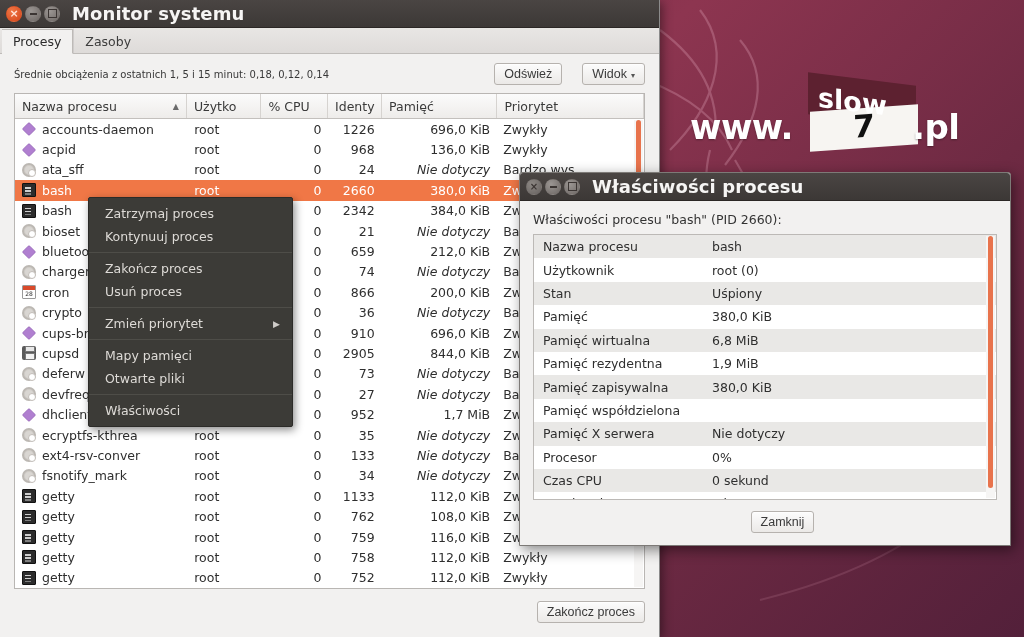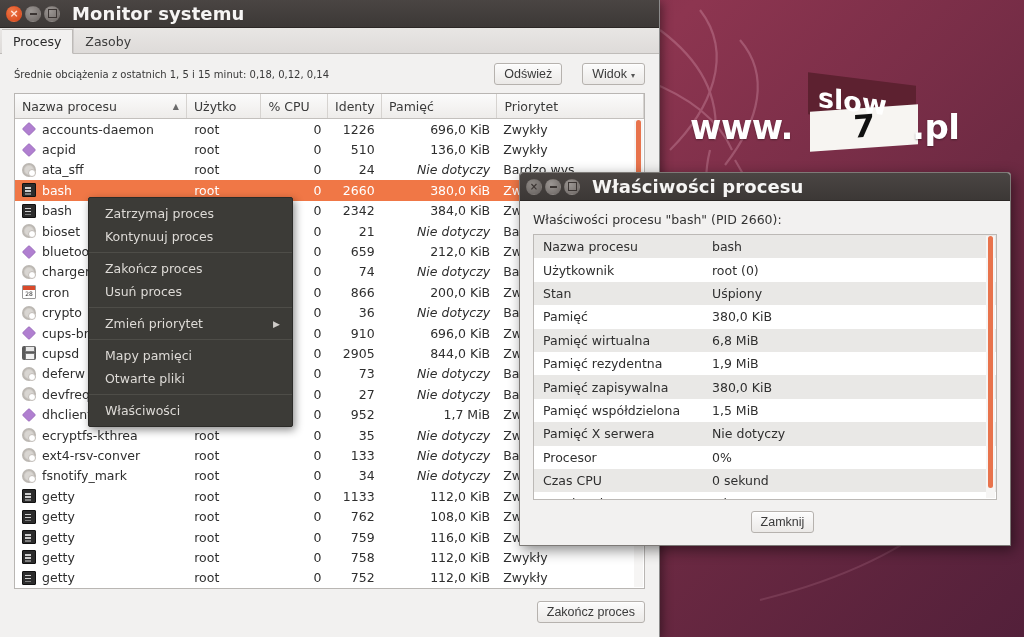--- a/index.html
+++ b/index.html
@@ -282,21 +282,21 @@
             <div class="cell c-mem">696,0 KiB</div>
             <div class="cell c-prio">Zwykły</div>
           </div>
           <div class="prow">
             <div class="cell c-name">
               <span class="picon ic-diamond"></span>
               <span>acpid</span>
             </div>
             <div class="cell c-user">root</div>
             <div class="cell c-cpu">0</div>
-            <div class="cell c-pid">510</div>
+            <div class="cell c-pid">968</div>
             <div class="cell c-mem">136,0 KiB</div>
             <div class="cell c-prio">Zwykły</div>
           </div>
           <div class="prow">
             <div class="cell c-name">
               <span class="picon ic-gear"></span>
               <span>ata_sff</span>
             </div>
             <div class="cell c-user">root</div>
             <div class="cell c-cpu">0</div>
@@ -605,21 +605,20 @@
             <div class="prop-row">
               <div class="prop-k">Pamięć rezydentna</div>
               <div class="prop-v">1,9 MiB</div>
             </div>
             <div class="prop-row odd">
               <div class="prop-k">Pamięć zapisywalna</div>
               <div class="prop-v">380,0 KiB</div>
             </div>
             <div class="prop-row">
               <div class="prop-k">Pamięć współdzielona</div>
-              <div class="prop-v">1,5 MiB</div>
             </div>
             <div class="prop-row odd">
               <div class="prop-k">Pamięć X serwera</div>
               <div class="prop-v">Nie dotyczy</div>
             </div>
             <div class="prop-row">
               <div class="prop-k">Procesor</div>
               <div class="prop-v">0%</div>
             </div>
             <div class="prop-row odd">

